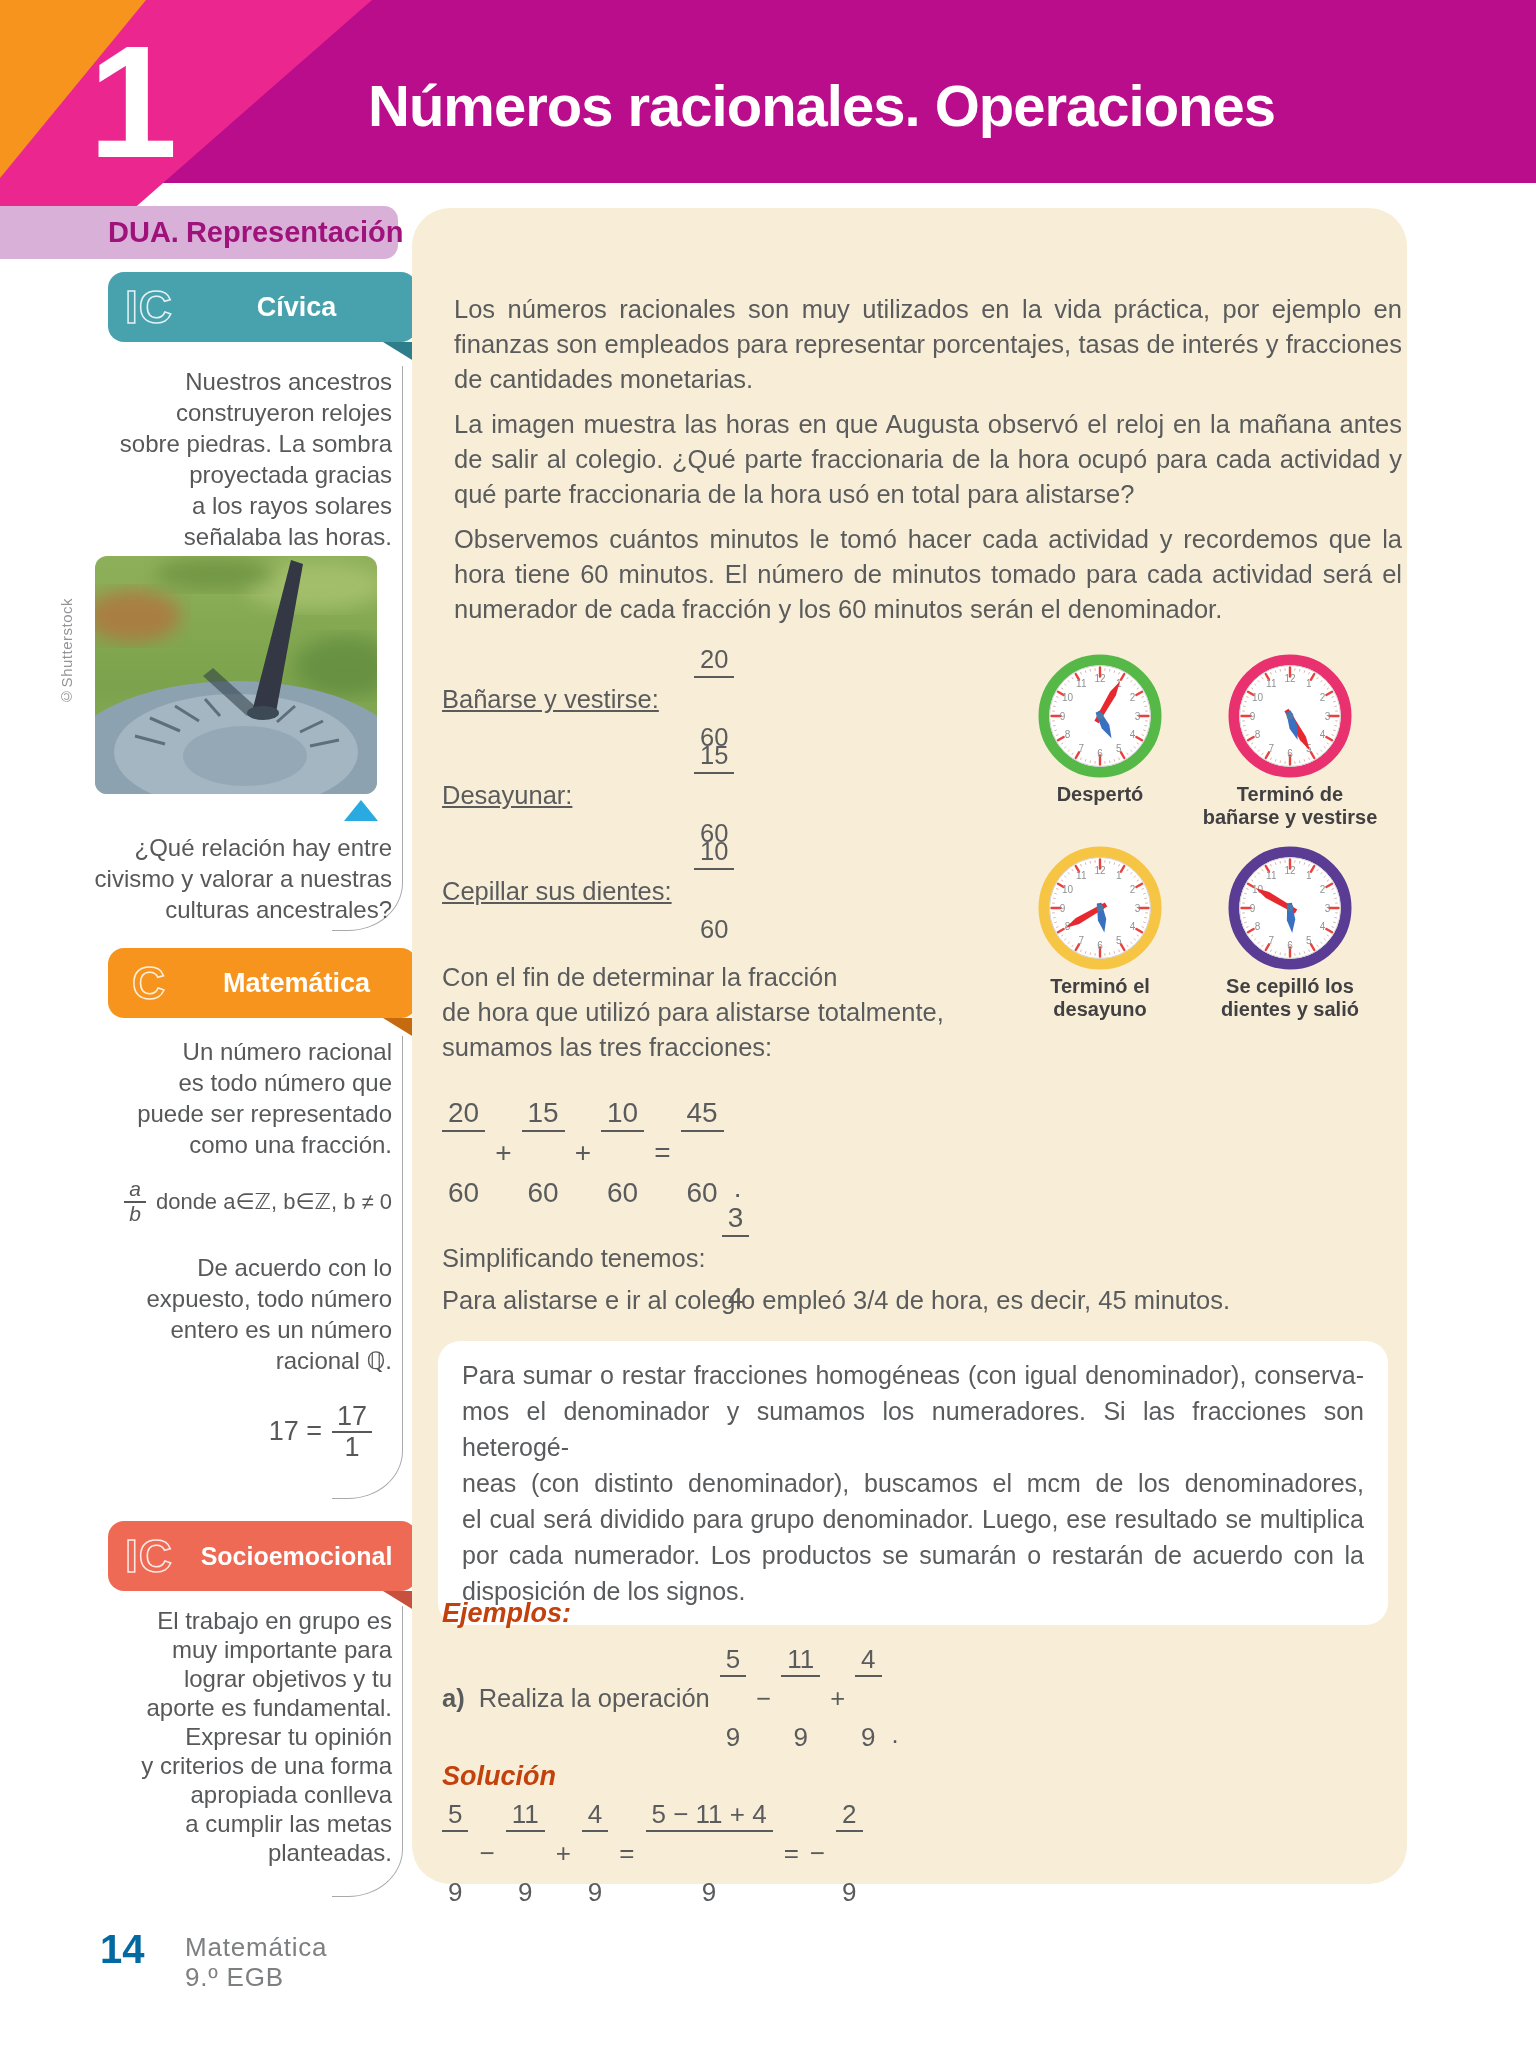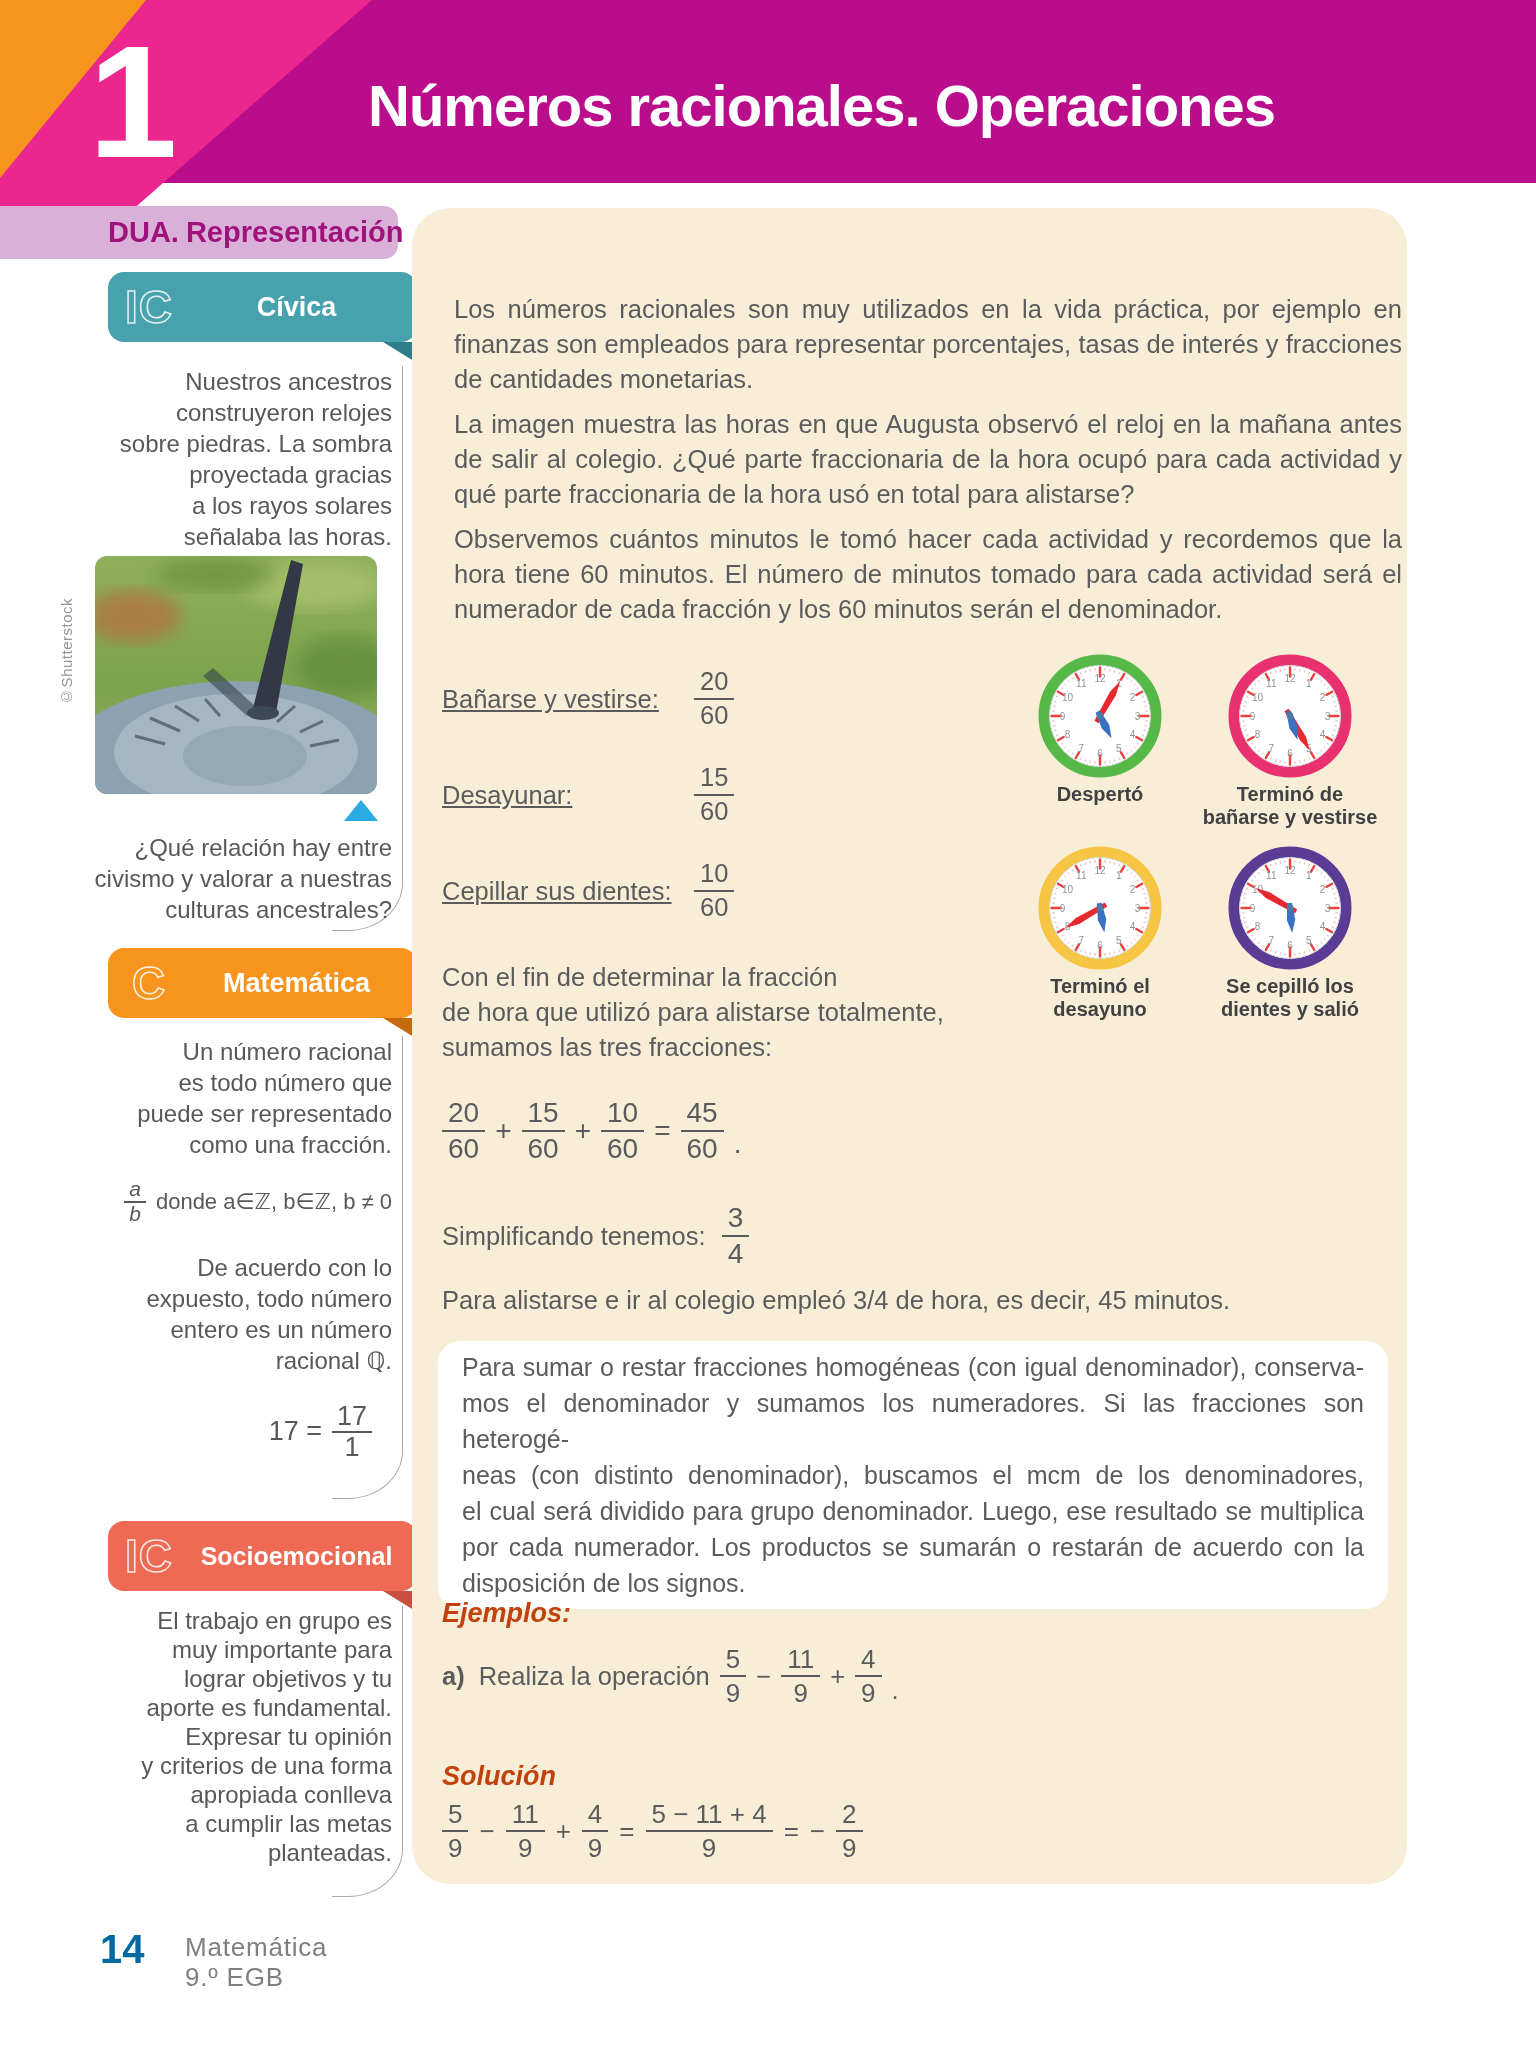--- a/index.html
+++ b/index.html
@@ -46,37 +46,37 @@
   .side-int{position:absolute;left:60px;top:1402px;width:312px;display:flex;justify-content:flex-end;
             align-items:center;gap:10px;font-size:27px;color:#57585a;}
 
   
   .panel{position:absolute;left:412px;top:208px;width:995px;height:1676px;background:#f8eed7;border-radius:38px;}
   .panel p{position:absolute;left:30px;width:948px;margin:12px;font-size:25.5px;line-height:35px;
            text-align:justify;color:#5a5b5d;}
   .activities{position:absolute;left:30px;top:452px;}
   .act-row{display:flex;align-items:center;height:78px;margin-bottom:18px;font-size:25.5px;}
   .act-row .lbl{width:252px;text-decoration:underline;}
-  .frac{display:inline-flex;flex-direction:column;align-items:center;line-height:1.08;}
+  .frac{display:inline-flex;flex-direction:column;align-items:center;line-height:1.08;gap:44px;}
   .frac .n{padding:0 6px 2px;border-bottom:2px solid currentColor;}
   .frac .d{padding:2px 6px 0;}
   .clocks{position:absolute;left:600px;top:445px;width:370px;display:grid;
           grid-template-columns:176px 176px;column-gap:14px;row-gap:16px;}
   .clock-cell{display:flex;flex-direction:column;align-items:center;}
   .clock-label{margin-top:4px;font-size:20px;font-weight:700;color:#414042;text-align:center;
                line-height:23px;white-space:pre-line;}
   .sum-intro{position:absolute;left:30px;top:752px;width:530px;font-size:25.5px;line-height:35px;
              white-space:pre-line;color:#5a5b5d;}
   .eqrow{position:absolute;left:30px;display:flex;align-items:center;gap:10px;font-size:28px;color:#5a5b5d;}
   .eqrow .low{align-self:flex-end;margin-bottom:4px;}
   .simp{position:absolute;left:30px;top:995px;display:flex;align-items:center;gap:16px;font-size:25.5px;color:#5a5b5d;}
   .simp .frac{font-size:28px;}
   .concl{position:absolute;left:30px;top:1078px;font-size:25.5px;color:#5a5b5d;}
   .rulebox{position:absolute;left:26px;top:1133px;width:950px;box-sizing:border-box;background:#ffffff;
-           border-radius:22px;padding:8px 24px;font-size:25px;line-height:36px;color:#5a5b5d;}
+           border-radius:22px;padding:16px 24px;font-size:25px;line-height:36px;color:#5a5b5d;}
   .rulebox .jl{text-align:justify;text-align-last:justify;}
   .h-it{position:absolute;left:30px;font-size:27px;font-weight:700;font-style:italic;color:#c2410c;}
   .exa{position:absolute;left:30px;top:1437px;display:flex;align-items:center;gap:10px;font-size:25.5px;color:#5a5b5d;}
   .exa .frac,.sol .frac{font-size:26px;}
   .exa .mk{font-weight:700;margin-right:4px;}
   .sol{position:absolute;left:30px;top:1592px;display:flex;align-items:center;gap:11px;font-size:26px;color:#5a5b5d;}
 
   
   .pageno{position:absolute;left:100px;top:1927px;font-size:40px;font-weight:700;color:#0369a1;}
   .foot{position:absolute;left:185px;top:1932px;font-size:26px;line-height:30px;color:#7d7f81;

